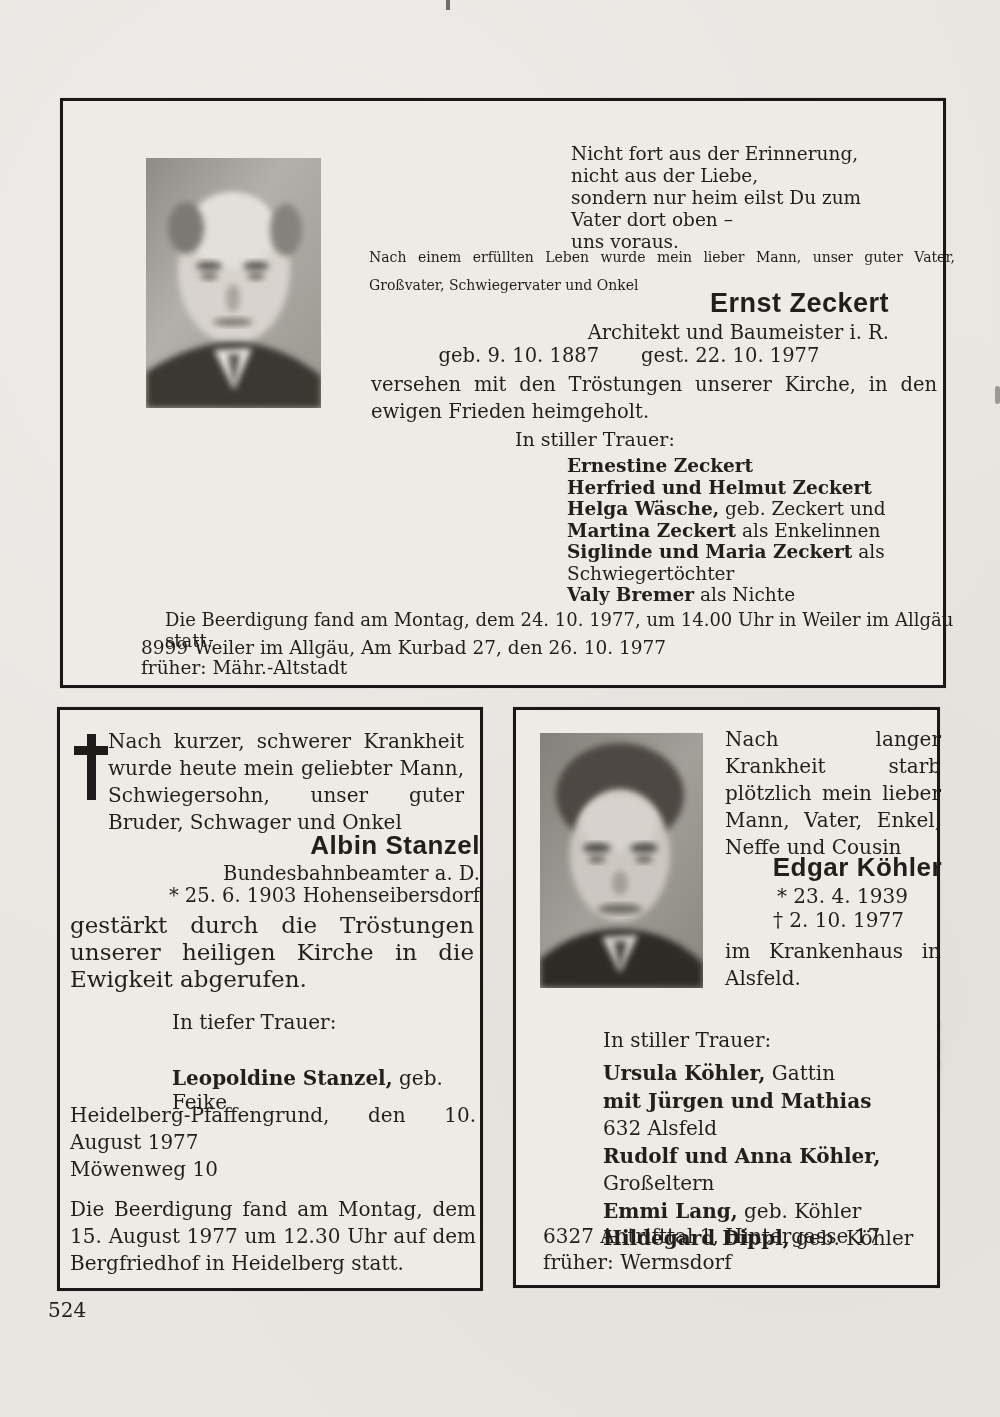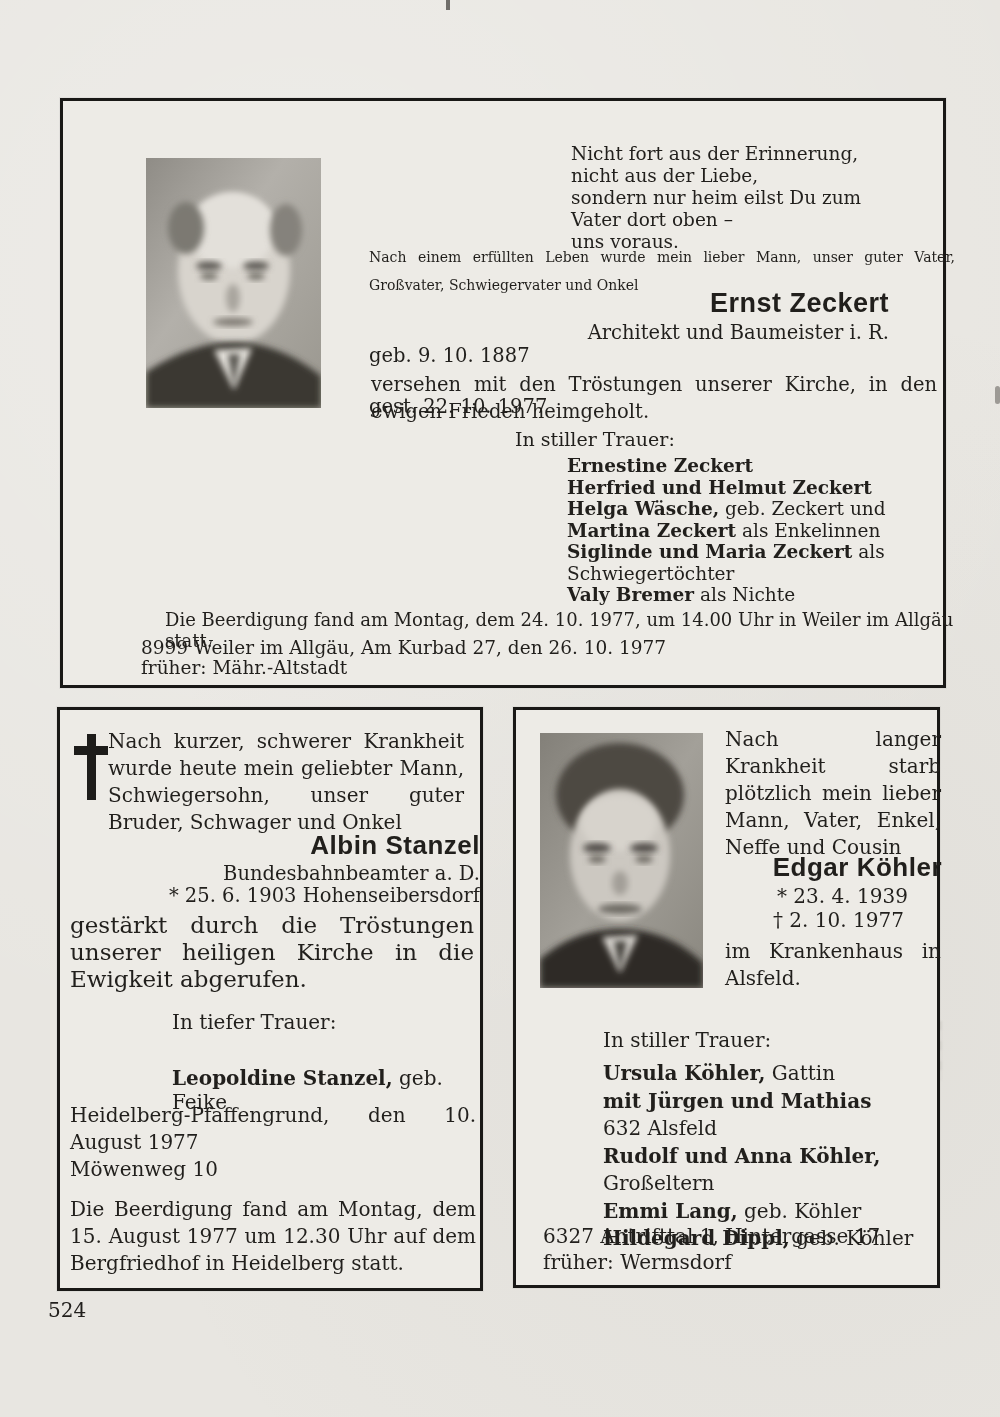--- a/index.html
+++ b/index.html
@@ -23,21 +23,21 @@
   .j{text-align:justify;text-align-last:left;}
   .c{text-align:right;}
   .b{font-weight:bold;}
   .sans-name{font-family:"Liberation Sans","DejaVu Sans",sans-serif;font-weight:bold;letter-spacing:.5px;}
 
   
   .z-verse{left:508px;top:42px;font-size:18.5px;line-height:22px;}
   .z-intro{left:306px;top:142px;width:586px;font-size:14px;line-height:28px;}
   .z-name{left:306px;top:187px;width:520px;font-size:27px;}
   .z-prof{left:306px;top:220px;width:520px;font-size:19.5px;}
-  .z-dates{left:306px;top:243px;width:520px;display:flex;justify-content:flex-end;gap:28px;font-size:19.5px;flex-direction:column;}
+  .z-dates{left:306px;top:243px;width:520px;display:flex;justify-content:center;gap:42px;font-size:19.5px;}
   .z-closing{left:308px;top:270px;width:566px;font-size:19.5px;line-height:27px;}
   .z-trauer{left:452px;top:327px;font-size:19px;}
   .z-mourners{left:504px;top:354px;font-size:18.5px;line-height:21.5px;}
   .z-funeral{left:78px;top:508px;width:802px;font-size:18px;margin-left:24px;}
   .z-address{left:78px;top:536px;font-size:18.5px;}
   .z-formerly{left:78px;top:556px;font-size:18.5px;}
 
   
   .s-cross{left:14px;top:24px;width:36px;height:72px;}
   .s-cross .v{position:absolute;left:13px;top:0;width:9px;height:66px;background:#1d1c1a;}

